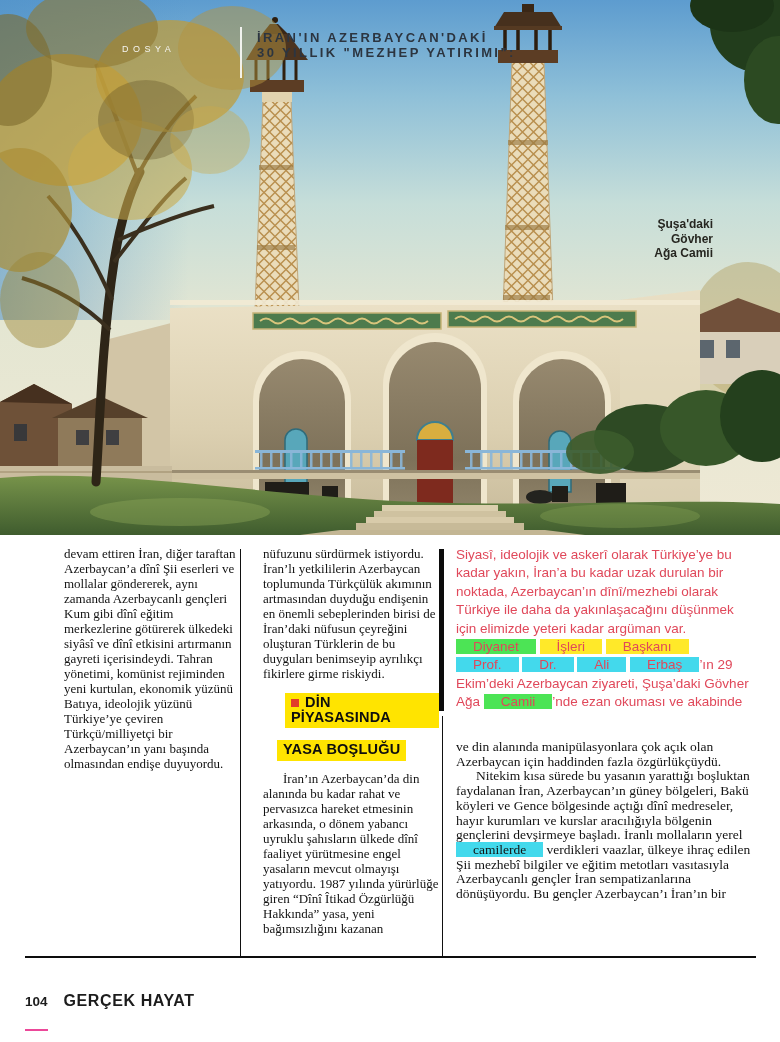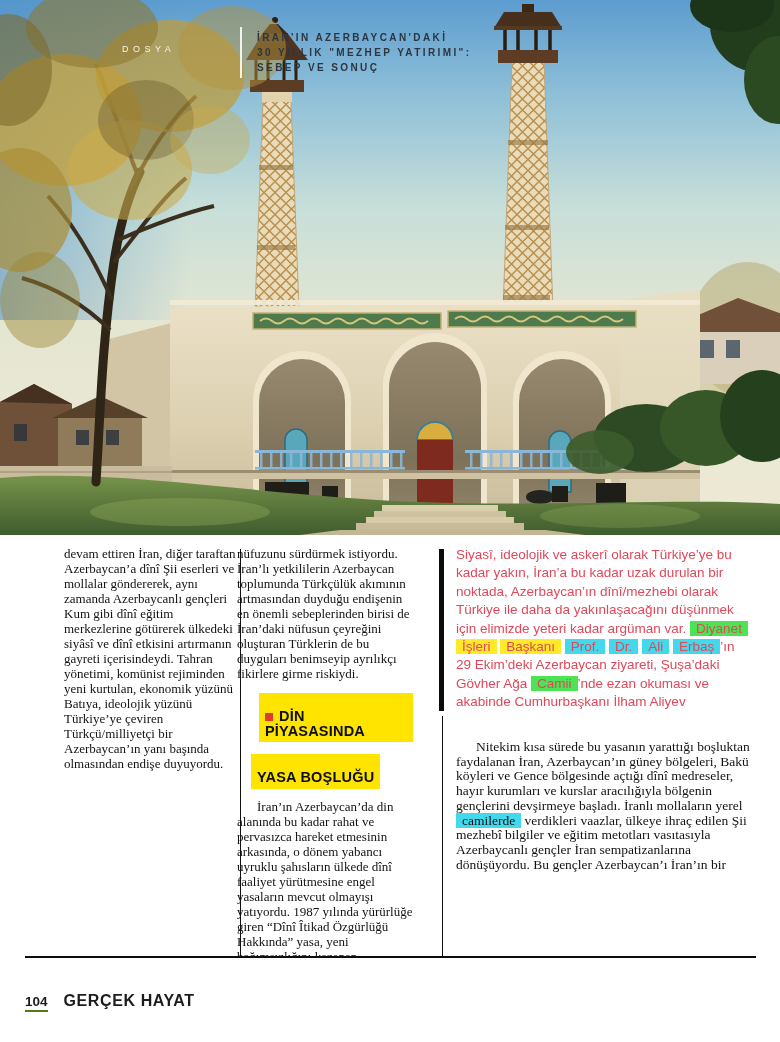--- a/index.html
+++ b/index.html
@@ -6,60 +6,60 @@
   .page{position:relative;width:780px;height:1042px;background:#fff;overflow:hidden;
         font-family:"Liberation Sans",sans-serif;}
   .photo{position:absolute;left:0;top:0;width:780px;height:535px;margin:0;}
   .photo svg{display:block;}
 
   
   .kicker{position:absolute;top:44px;left:122px;font-weight:normal;font-size:9px;
           letter-spacing:4.5px;color:#f4f4ef;}
   .head-vline{position:absolute;top:27px;left:240px;width:2px;height:51px;
           background:rgba(252,252,250,.9);}
-  .headline{position:absolute;top:30px;left:257px;margin:0;font-weight:bold;font-size:10px;
+  .headline{position:absolute;top:30px;left:257px;margin:0;font-weight:bold;font-size:13px;
           line-height:15px;letter-spacing:2.4px;color:#2c3540;}
   .hl-line{display:block;}
   .caption{position:absolute;top:217px;right:67px;width:130px;margin:0;text-align:right;
           font-weight:bold;font-size:12px;line-height:14.5px;color:#262620;}
   .cap-line{display:block;}
 
   
   .col{position:absolute;overflow:hidden;}
   .serif{font-family:"Liberation Serif","DejaVu Serif",serif;font-size:13px;line-height:15px;
          color:#121212;margin:0;}
   .indent{text-indent:20px;}
   .col1{left:64px;top:546px;width:172px;height:412px;}
-  .col2{left:237px;top:546px;width:176px;height:412px;}
+  .col2{left:263px;top:546px;width:176px;height:412px;}
   .divider{position:absolute;width:1px;background:#111;}
   .d1{left:240px;top:549px;height:408px;}
   .d3{left:442px;top:716px;height:241px;}
   .bar3{position:absolute;left:439px;top:549px;width:5px;height:162px;background:#0b0b0b;}
   .col3pink{left:456px;top:546px;width:294px;height:168px;}
   .pink{font-family:"Liberation Sans",sans-serif;font-size:13.5px;line-height:18.4px;
         color:var(--pink-text,#e0485a);margin:0;}
-  .hl{padding:0 6px;}
+  .hl{padding:0 17px;}
   .hl-green{background:var(--highlight-green,#4ce455);}
   .hl-yellow{background:var(--highlight-yellow,#ffe929);text-align:right;}
   .hl-cyan{background:var(--highlight-cyan,#43d9ec);}
   .col3serif{left:456px;top:740px;width:298px;height:218px;}
   .col3serif .serif{font-size:13.5px;line-height:14.7px;}
 
   .subhead{margin:12px 0 10px 22px;}
   .sh-line{display:inline-block;background:var(--subhead-bg,#ffe400);font-weight:bold;
-           font-size:14.5px;line-height:1;padding:16px 6px 4px;letter-spacing:.2px;color:#0e0e0e;}
+           font-size:14.5px;line-height:1;padding:2px 6px 4px;letter-spacing:.2px;color:#0e0e0e;}
   .sh-line.l2{margin-top:12px;margin-left:-8px;}
   .bullet{display:inline-block;width:8px;height:8px;background:var(--bullet-red,#e23b2a);
           margin-right:6px;}
 
   
   .bottom-rule{position:absolute;left:25px;top:956px;width:731px;height:2px;background:#0d0d0d;}
   .pagefooter{position:absolute;left:25px;top:992px;display:flex;gap:16px;align-items:baseline;
           font-weight:bold;color:#1c1c1c;}
-  .pagenum{font-size:13.5px;border-bottom:2px solid #4d7c0f;padding-bottom:1px;}
+  .pagenum{font-size:13.5px;border-bottom:2px solid #ec4899;padding-bottom:20px;}
   .mag{font-size:16px;letter-spacing:.6px;}
 </style>
 </head>
 <body>
 
 <div class="page">
 
   <figure class="photo">
     <svg viewBox="0 0 780 535" width="780" height="535">
       <defs>
@@ -208,22 +208,26 @@
       <ellipse cx="146" cy="120" rx="48" ry="40" fill="#5f5124" opacity="0.35"></ellipse>
       <ellipse cx="40" cy="300" rx="40" ry="48" fill="#9b8434" opacity="0.45"></ellipse>
       <ellipse cx="210" cy="140" rx="40" ry="34" fill="#caa94a" opacity="0.4"></ellipse>
     </svg>
 
     <span class="kicker">DOSYA</span>
     <span class="head-vline"></span>
     <h1 class="headline">
       <span class="hl-line">İRAN'IN AZERBAYCAN'DAKİ</span>
       <span class="hl-line">30 YILLIK "MEZHEP YATIRIMI":</span>
-      <span class="hl-line">SEBEP VE SONUÇ</span>
     </h1>
+    <figcaption class="caption">
+      <span class="cap-line">Şuşa'daki</span>
+      <span class="cap-line">Gövher</span>
+      <span class="cap-line">Ağa Camii</span>
+    </figcaption>
   </figure>
 
   <section class="col col1">
     <p class="serif">devam ettiren İran, diğer taraftan Azerbaycan’a dînî Şii eserleri ve mollalar göndererek, aynı zamanda Azerbaycanlı gençleri Kum gibi dînî eğitim merkezlerine götürerek ülkedeki siyâsî ve dînî etkisini artırmanın gayreti içerisindeydi. Tahran yönetimi, komünist rejiminden yeni kurtulan, ekonomik yüzünü Batıya, ideolojik yüzünü Türkiye’ye çeviren Türkçü/milliyetçi bir Azerbaycan’ın yanı başında olmasından endişe duyuyordu.</p>
   </section>
 
   <span class="divider d1"></span>
 
   <section class="col col2">
     <p class="serif">nüfuzunu sürdürmek istiyordu. İran’lı yetkililerin Azerbaycan toplumunda Türkçülük akımının artmasından duyduğu endişenin en önemli sebeplerinden birisi de İran’daki nüfusun çeyreğini oluşturan Türklerin de bu duyguları benimseyip ayrılıkçı fikirlere girme riskiydi.</p>
@@ -235,20 +239,21 @@
   </section>
 
   <span class="bar3"></span>
   <span class="divider d3"></span>
 
   <section class="col col3pink">
     <p class="pink"><span>Siyasî, ideolojik ve askerî olarak Türkiye’ye bu kadar yakın, İran’a bu kadar uzak durulan bir noktada, Azerbaycan’ın dînî/mezhebi olarak Türkiye ile daha da yakınlaşacağını düşünmek için elimizde yeteri kadar argüman var. </span><span class="hl hl-green">Diyanet</span><span> </span><span class="hl hl-yellow">İşleri</span><span> </span><span class="hl hl-yellow">Başkanı</span><span> </span><span class="hl hl-cyan">Prof.</span><span> </span><span class="hl hl-cyan">Dr.</span><span> </span><span class="hl hl-cyan">Ali</span><span> </span><span class="hl hl-cyan">Erbaş</span><span>’ın 29 Ekim’deki Azerbaycan ziyareti, Şuşa’daki Gövher Ağa </span><span class="hl hl-green">Camii</span><span>’nde ezan okuması ve akabinde Cumhurbaşkanı İlham Aliyev tarafından kabul edilmesi bu yolda atılmış ilk adımlardan biri olarak görülebilir.</span></p>
   </section>
 
   <section class="col col3serif">
+    <p class="serif">ve din alanında manipülasyonlara çok açık olan Azerbaycan için haddinden fazla özgürlükçüydü.</p>
     <p class="serif indent"><span>Nitekim kısa sürede bu yasanın yarattığı boşluktan faydalanan İran, Azerbaycan’ın güney bölgeleri, Bakü köyleri ve Gence bölgesinde açtığı dînî medreseler, hayır kurumları ve kurslar aracılığıyla bölgenin gençlerini devşirmeye başladı. İranlı mollaların yerel </span><span class="hl hl-cyan">camilerde</span><span> verdikleri vaazlar, ülkeye ihraç edilen Şii mezhebî bilgiler ve eğitim metotları vasıtasıyla Azerbaycanlı gençler İran sempatizanlarına dönüşüyordu. Bu gençler Azerbaycan’ı İran’ın bir</span></p>
   </section>
 
   <span class="bottom-rule"></span>
   <footer class="pagefooter">
     <span class="pagenum">104</span>
     <span class="mag">GERÇEK HAYAT</span>
   </footer>
 
 </div>

